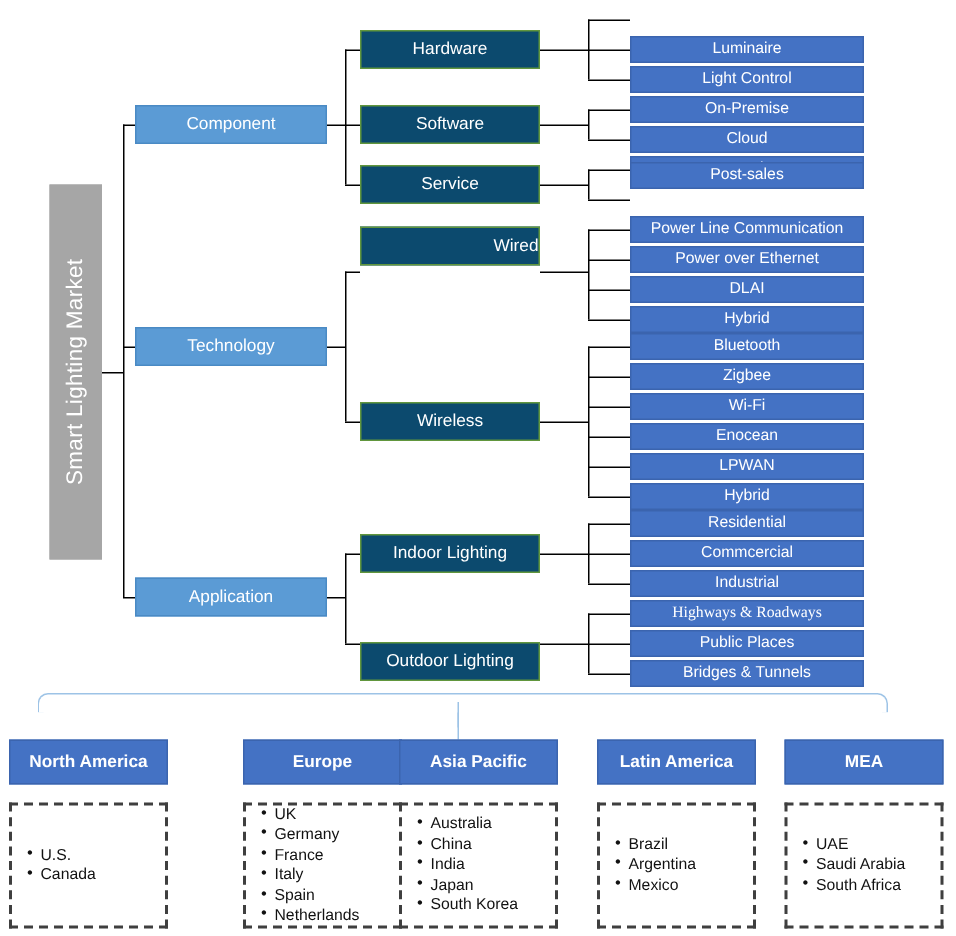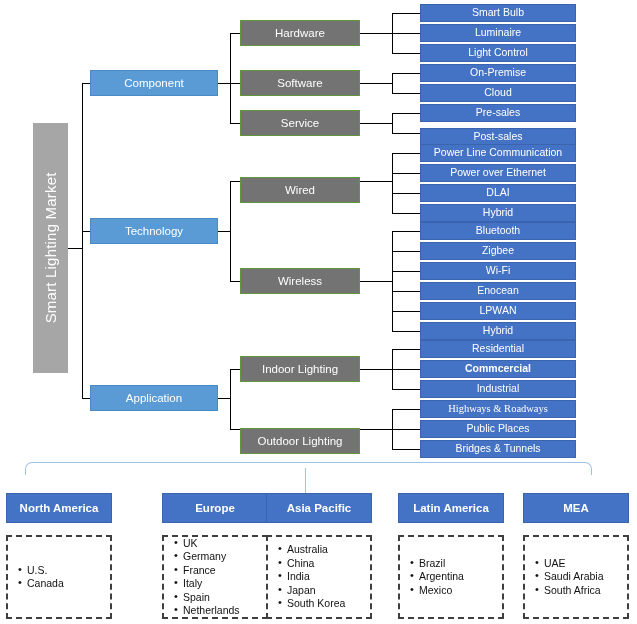--- a/index.html
+++ b/index.html
@@ -10,21 +10,21 @@
        color:#ffffff;text-align:center;line-height:1.05;}
 
   
   .root{left:33px;top:123px;width:35px;height:250px;background:#a6a6a6;border:1px solid #a6a6a6;}
   .root span{display:block;white-space:nowrap;transform:rotate(-90deg);font-size:15px;letter-spacing:.2px;}
 
   
   .lvl1{left:90px;width:128px;height:26px;background:#5b9bd5;border:1px solid #4a8ac4;font-size:11.5px;}
 
   
-  .lvl2{left:240px;width:120px;height:26px;background:#737373;border:1px solid #61963d;font-size:11.5px;}
+  .lvl2{left:240px;width:120px;height:26px;background:#0c4a6e;border:1px solid #61963d;font-size:11.5px;}
 
   
   .leaf{left:420px;width:156px;height:18px;background:#4472c4;border:1px solid #3b64ae;font-size:10.5px;}
 
   
   .ln{position:absolute;}
   .ln.h{height:0;border-top:1px solid;}
   .ln.v{width:0;border-left:1px solid;}
   .c-blue{border-color:#9dc3e6;}
   .c-green{border-color:#70ad47;}
@@ -87,23 +87,20 @@
   <div class="box lvl2" style="top:110px;">
     <span>Service</span>
     </div>
 
   <div class="ln h c-leaf" style="left:360px;top:33px;width:32px;"></div>
   <div class="ln v c-leaf-l" style="left:392px;top:13px;height:40px;"></div>
   <div class="ln h c-leaf-l" style="left:392px;top:13px;width:28px;"></div>
   <div class="ln h c-leaf-l" style="left:392px;top:33px;width:28px;"></div>
   <div class="ln h c-leaf-l" style="left:392px;top:53px;width:28px;"></div>
 
-  <div class="box leaf" style="top:4px;">
-    <span>Smart Bulb</span>
-    </div>
   <div class="box leaf" style="top:24px;">
     <span>Luminaire</span>
     </div>
   <div class="box leaf" style="top:44px;">
     <span>Light Control</span>
     </div>
 
   <div class="ln h c-leaf" style="left:360px;top:83px;width:32px;"></div>
   <div class="ln v c-leaf-l" style="left:392px;top:73px;height:20px;"></div>
   <div class="ln h c-leaf-l" style="left:392px;top:73px;width:28px;"></div>
@@ -117,30 +114,30 @@
     </div>
 
   <div class="ln h c-leaf" style="left:360px;top:123px;width:32px;"></div>
   <div class="ln v c-leaf-l" style="left:392px;top:113px;height:20px;"></div>
   <div class="ln h c-leaf-l" style="left:392px;top:113px;width:28px;"></div>
   <div class="ln h c-leaf-l" style="left:392px;top:133px;width:28px;"></div>
 
   <div class="box leaf" style="top:104px;">
     <span>Pre-sales</span>
     </div>
-  <div class="box leaf" style="top:128px;">
+  <div class="box leaf" style="top:108px;">
     <span>Post-sales</span>
     </div>
 
   <div class="ln h c-green" style="left:218px;top:231px;width:12px;"></div>
   <div class="ln v c-green" style="left:230px;top:181px;height:100px;"></div>
   <div class="ln h c-green" style="left:230px;top:181px;width:10px;"></div>
   <div class="ln h c-green" style="left:230px;top:281px;width:10px;"></div>
 
-  <div class="box lvl2" style="top:177px;">
+  <div class="box lvl2" style="top:151px;justify-content:flex-end;">
     <span>Wired</span>
     </div>
   <div class="box lvl2" style="top:268px;">
     <span>Wireless</span>
     </div>
 
   <div class="ln h c-leaf" style="left:360px;top:181px;width:32px;"></div>
   <div class="ln v c-leaf-l" style="left:392px;top:153px;height:60px;"></div>
   <div class="ln h c-leaf-l" style="left:392px;top:153px;width:28px;"></div>
   <div class="ln h c-leaf-l" style="left:392px;top:173px;width:28px;"></div>
@@ -202,21 +199,21 @@
 
   <div class="ln h c-leaf" style="left:360px;top:369px;width:32px;"></div>
   <div class="ln v c-leaf-l" style="left:392px;top:349px;height:40px;"></div>
   <div class="ln h c-leaf-l" style="left:392px;top:349px;width:28px;"></div>
   <div class="ln h c-leaf-l" style="left:392px;top:369px;width:28px;"></div>
   <div class="ln h c-leaf-l" style="left:392px;top:389px;width:28px;"></div>
 
   <div class="box leaf" style="top:340px;">
     <span>Residential</span>
     </div>
-  <div class="box leaf" style="top:360px;font-weight:bold;">
+  <div class="box leaf" style="top:360px;">
     <span>Commcercial</span>
     </div>
   <div class="box leaf" style="top:380px;">
     <span>Industrial</span>
     </div>
 
   <div class="ln h c-leaf" style="left:360px;top:429px;width:32px;"></div>
   <div class="ln v c-leaf-l" style="left:392px;top:409px;height:40px;"></div>
   <div class="ln h c-leaf-l" style="left:392px;top:409px;width:28px;"></div>
   <div class="ln h c-leaf-l" style="left:392px;top:429px;width:28px;"></div>

